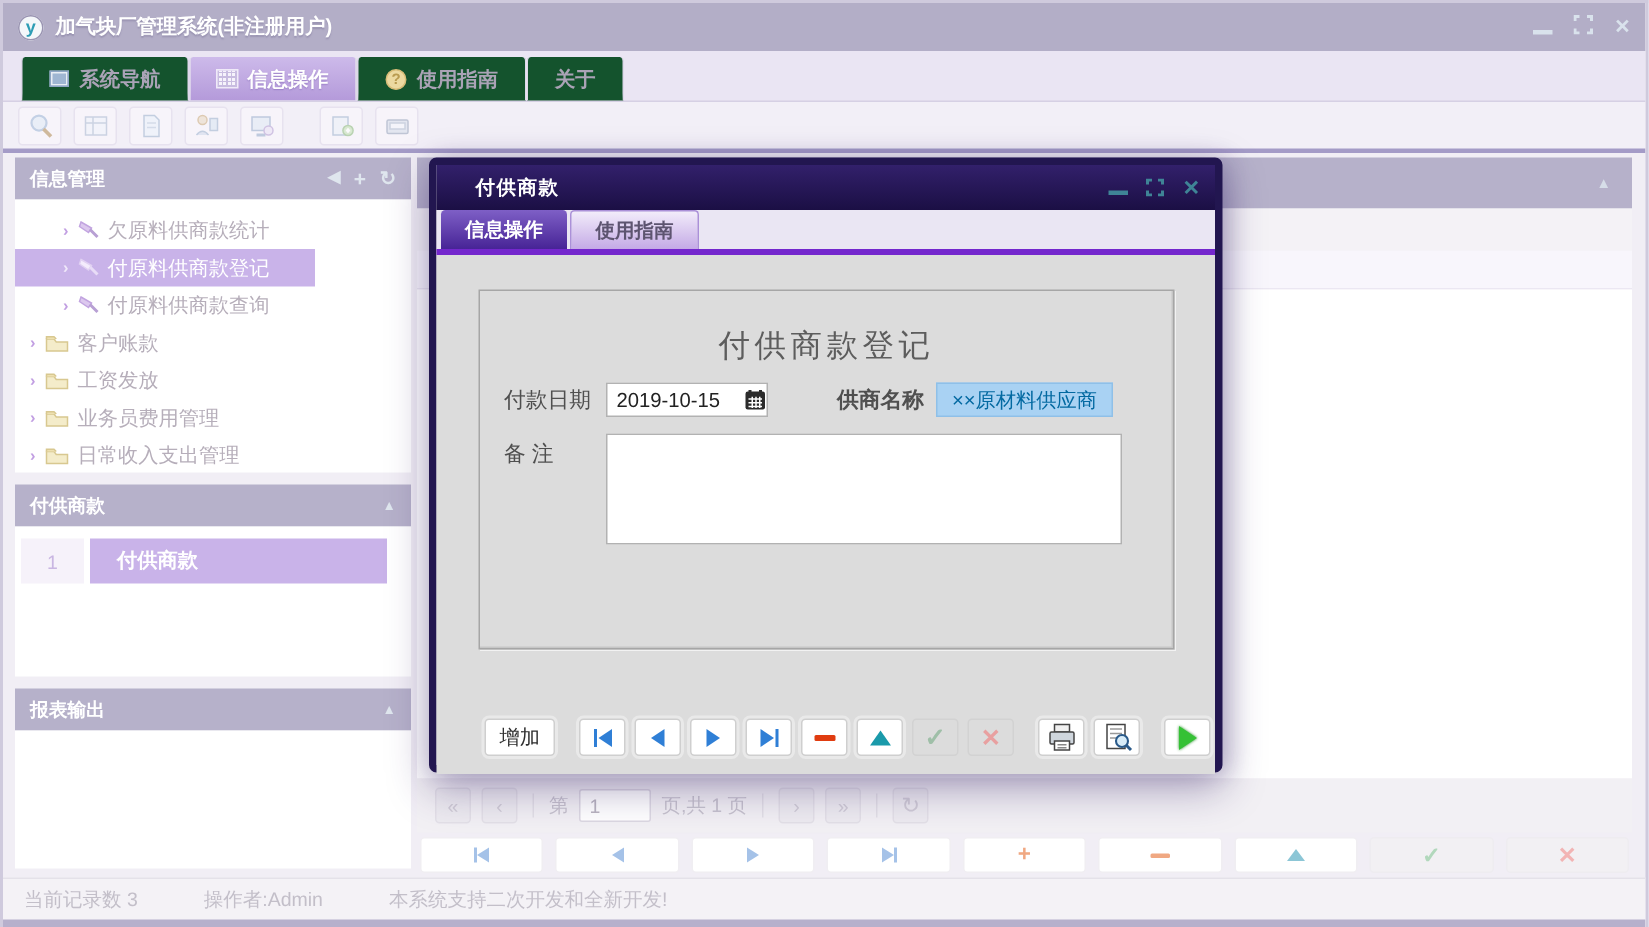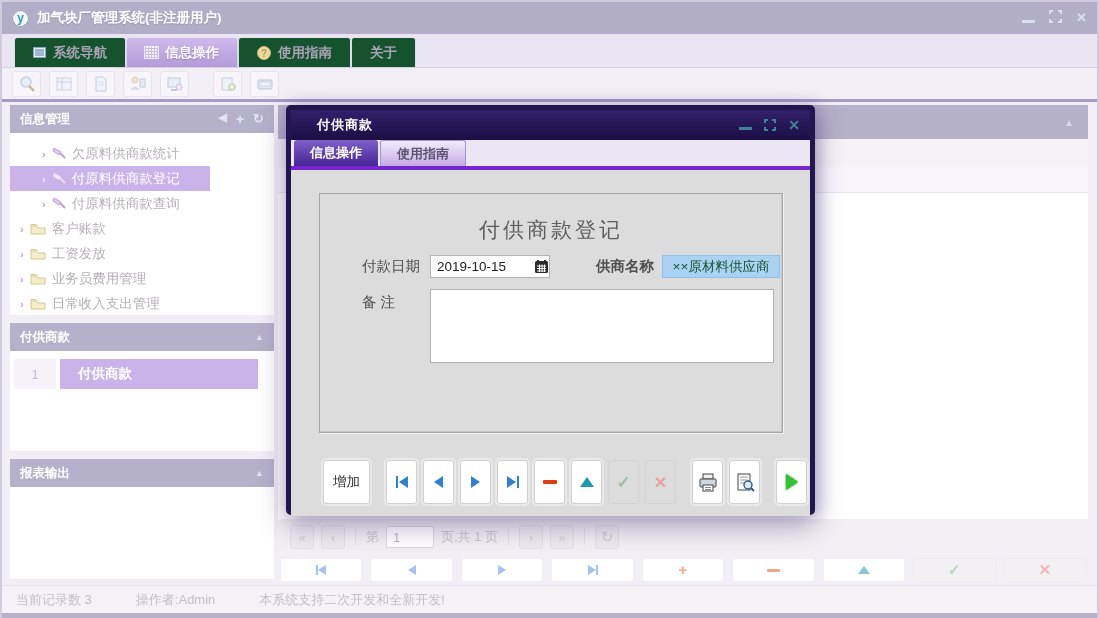--- a/index.html
+++ b/index.html
@@ -115,38 +115,38 @@
   .dlg-tabs { height:30px; background:#eae6f3; display:flex; align-items:flex-end; padding-left:3px;
               border-bottom:4px solid #7427cd; }
   .dtab { height:26px; padding:0 16px; display:flex; align-items:center; font-size:13px; font-weight:bold;
           border-radius:3px 3px 0 0; }
   .dtab.active { background:linear-gradient(#7e5fc6,#472496); color:#ffffff; }
   .dtab.inactive { background:linear-gradient(#f2ecfa,#c4aae6); color:#5d5470; border:1px solid #ab90d8; border-bottom:none; margin-left:2px; }
   .dlg-body { position:relative; height:346px; background:#dcdcdc; }
   .gbox { position:absolute; left:28px; top:23px; width:464px; height:240px;
           border:1px solid #a6a6a6; box-shadow:1px 1px 0 #f2f2f2, -1px -1px 0 #c6c6c6 inset; }
   .form-title { text-align:center; font-size:21px; color:#5d5d5d; letter-spacing:3px; margin-top:22px; }
-  .frow { display:flex; align-items:center; margin:11px 0 0 42px; }
+  .frow { display:flex; align-items:center; margin:11px 0 0 16px; }
   .flabel { font-size:14.5px; color:#4f4f4f; width:68px; }
   .fld { height:23px; border:1px solid #b2b2b2; background:#ffffff; font-size:13.5px; color:#222; }
-  .fld-date { width:120px; display:flex; align-items:center; padding-left:6px; gap:4px; }
+  .fld-date { width:108px; display:flex; align-items:center; padding-left:6px; gap:4px; }
   .fld-date .dval { flex:1; }
   .flabel.r { margin-left:46px; width:66px;font-weight:bold; }
-  .fld-supplier { width:118px; background:#a9d2f3; border:1px solid #8fc0e8; color:#14532d;
+  .fld-supplier { width:118px; background:#a9d2f3; border:1px solid #8fc0e8; color:#0369a1;
                   display:flex; align-items:center; justify-content:center; font-size:13.5px; height:23px; }
   .fld-amount { width:114px; display:flex; align-items:center; justify-content:flex-end; padding-right:8px; }
   .fld-combo { width:118px; display:flex; align-items:center; padding-left:6px; }
   .combo-arrow { margin-left:auto; margin-right:6px; width:0; height:0;
                  border-left:5px solid transparent; border-right:5px solid transparent; border-top:7px solid #1c1c1c; }
   .frow.remark { align-items:flex-start; }
   .frow.remark .flabel { margin-top:4px; }
   .fld-remark { width:344px; height:74px; border:1px solid #b2b2b2; background:#ffffff; resize:none;
                 font-family:"Liberation Sans",sans-serif; font-size:13px; }
   .dlg-btns { position:absolute; left:32px; bottom:12px; display:flex; gap:4px; align-items:center; }
-  .dbtn { height:44px; min-width:31px; background:#ffffff; border:1px solid #cfcfcf; border-radius:3px;
+  .dbtn { height:25px; min-width:31px; background:#ffffff; border:1px solid #cfcfcf; border-radius:3px;
           box-shadow:0 0 0 2px #e9e9e9; margin-right:2px;
           display:flex; align-items:center; justify-content:center; gap:1px; }
   .dbtn.txt { width:47px; font-size:13.5px; color:#2e2e2e; }
   .dbtn.dis { background:#dcdcdc; border-color:#d2d2d2; box-shadow:none; }
   .t-b { width:0; height:0; border-top:6px solid transparent; border-bottom:6px solid transparent; }
   .t-b.right { border-left:9px solid #2f7fd6; }
   .t-b.left { border-right:9px solid #2f7fd6; }
   .vbar { width:2px; height:12px; background:#2f7fd6; }
   .d-minus { width:14px; height:4px; background:#e03c10; border-radius:1px; }
   .d-up { width:0; height:0; border-left:7px solid transparent; border-right:7px solid transparent;

